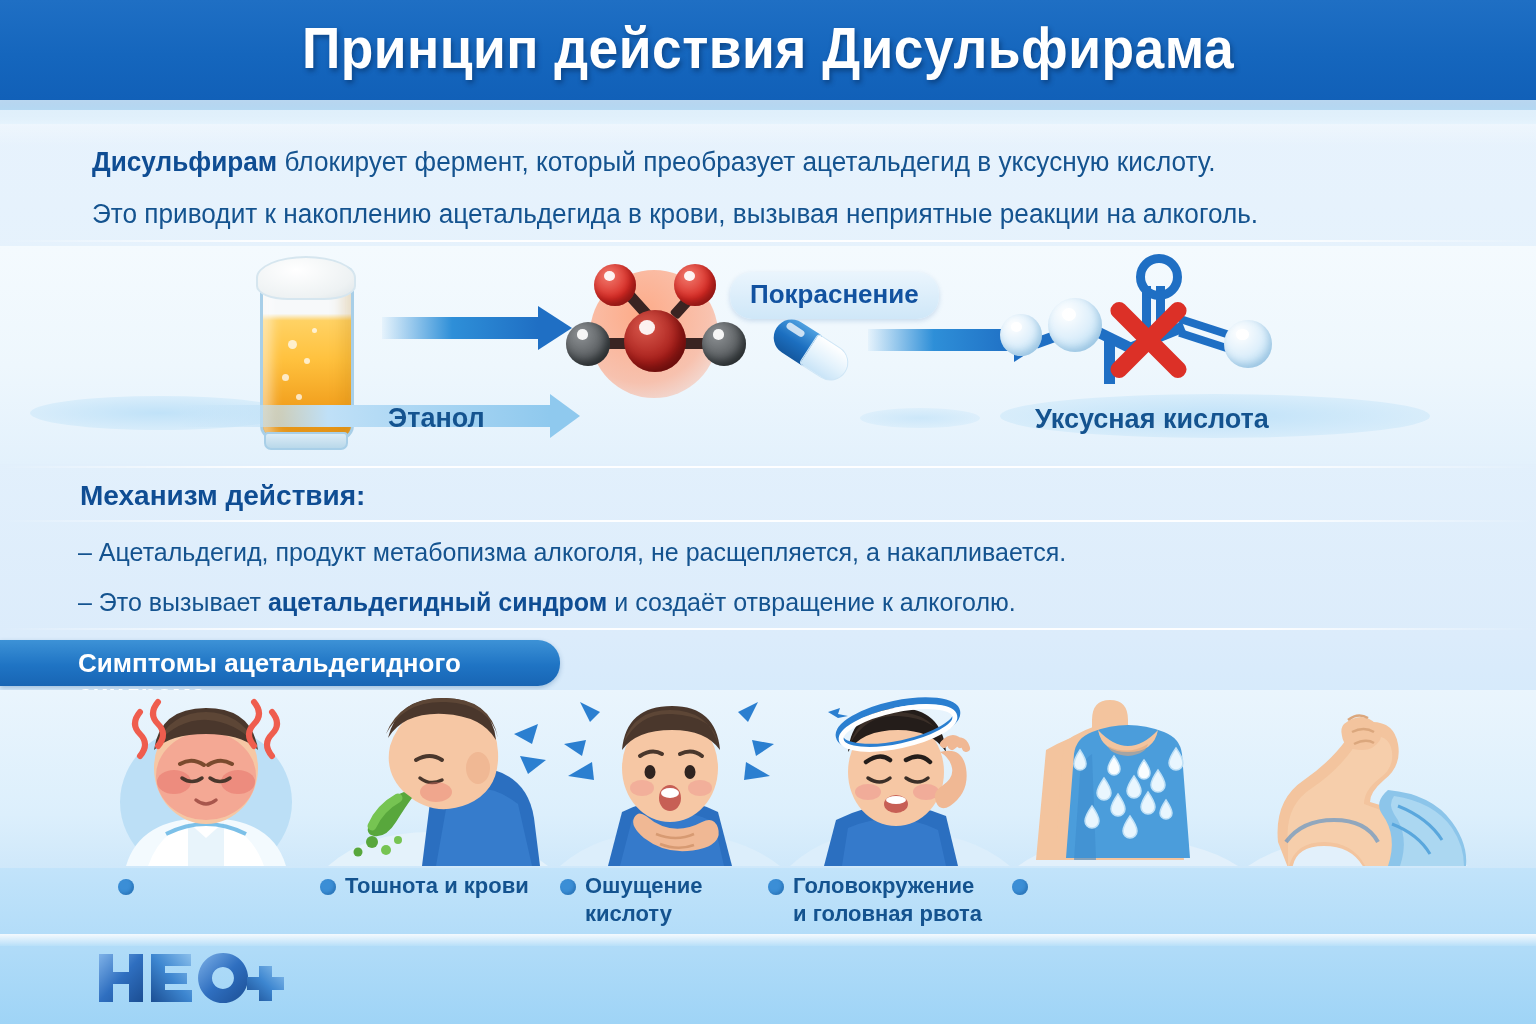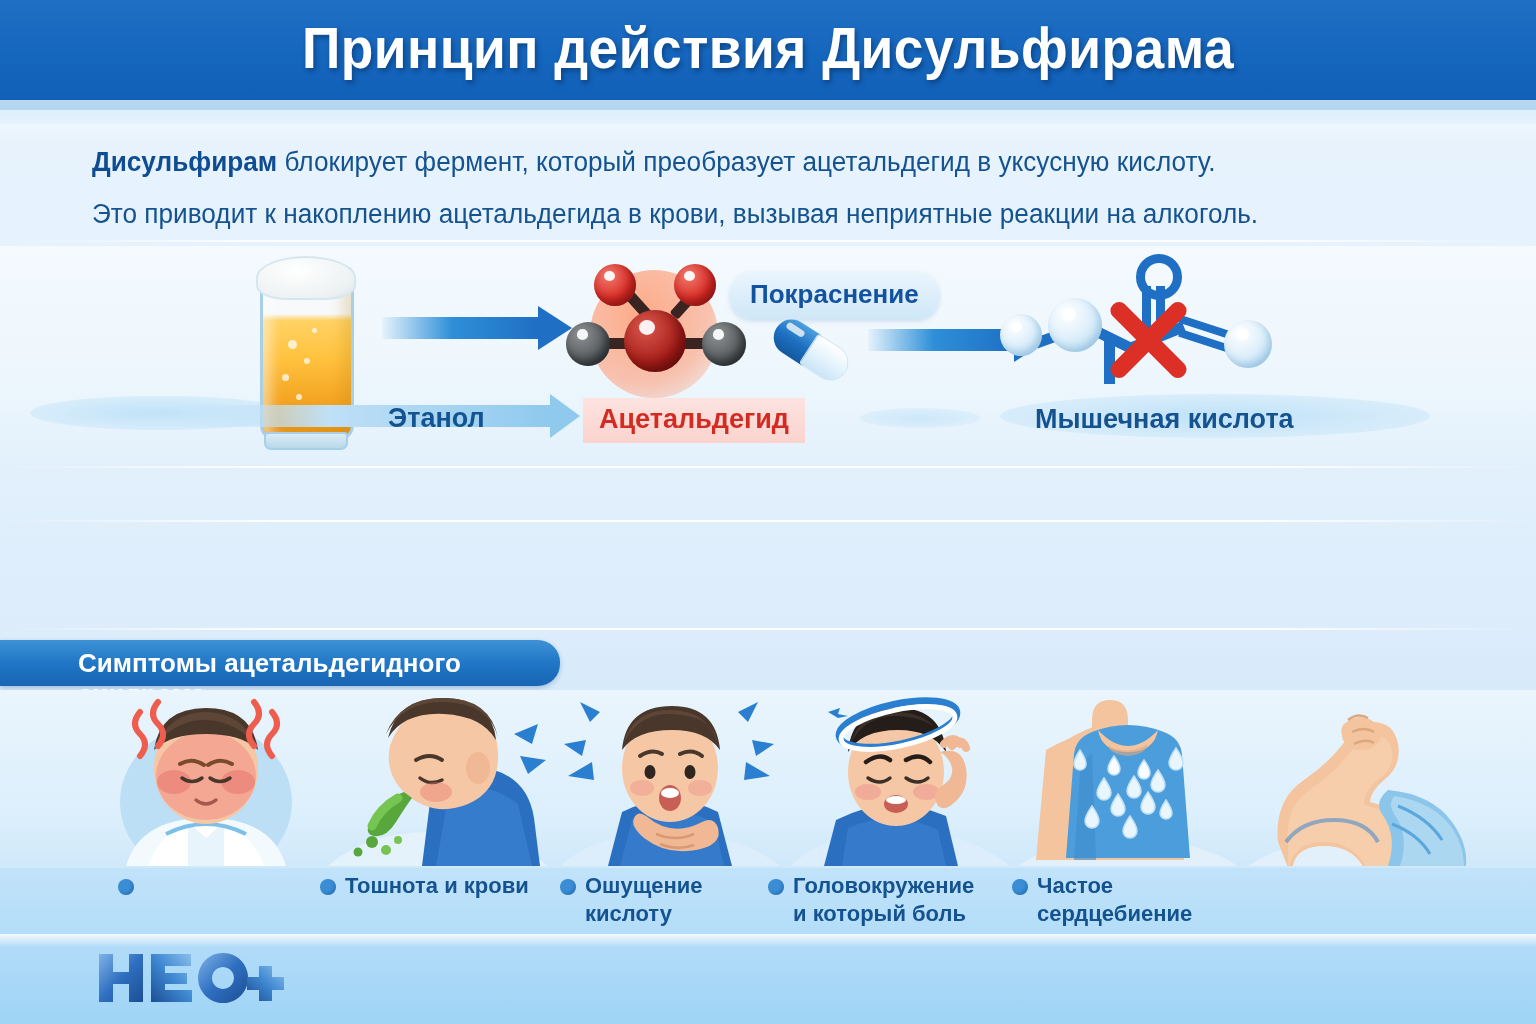--- a/index.html
+++ b/index.html
@@ -225,21 +225,20 @@
   <div class="badge-block">Покраснение</div>
 
   <div class="capsule">
     <div class="cap-l">
         <span class="cap-sheen"></span>
       </div>
     <div class="cap-r"></div>
   </div>
 
   <div class="lbl-ethanol">Этанол</div>
-  <div class="badge-acet">Ацетальдегид</div>
 
   <div class="mol-acid">
     <div class="sk" style="left:44px;top:66px;width:58px;height:11px;transform:rotate(-20deg);"></div>
     <div class="sk" style="left:92px;top:70px;width:54px;height:11px;transform:rotate(26deg);"></div>
     <div class="sk" style="left:114px;top:78px;width:11px;height:44px;"></div>
     <div class="sk" style="left:138px;top:70px;width:58px;height:11px;transform:rotate(-22deg);"></div>
     <div class="sk" style="left:152px;top:24px;width:9px;height:44px;"></div>
     <div class="sk" style="left:166px;top:24px;width:9px;height:44px;"></div>
     <div class="o-ring" style="left:146px;top:-8px;width:46px;height:46px;"></div>
     <div class="sk" style="left:188px;top:62px;width:60px;height:8px;transform:rotate(18deg);"></div>
@@ -251,24 +250,29 @@
         <span class="gl2"></span>
       </div>
     <div class="sph" style="left:234px;top:58px;width:48px;height:48px;">
         <span class="gl2"></span>
       </div>
     <div class="xmark">
         <i></i>
         <i></i>
       </div>
   </div>
-  <div class="lbl-acid">Мышечная кислота</div>
+  <div class="lbl-acid">Уксусная кислота</div>
 
   <div class="rule" style="top:466px"></div>
 
+  <div class="mech">
+    <div class="mech-title">Механизм действия:</div>
+    <div class="mech-line" style="top:68px">– Ацетальдегид, продукт метабопизма алкоголя, не расщепляется, а накапливается.</div>
+    <div class="mech-line" style="top:118px"><span>– Это вызывает </span><b>ацетальдегидный синдром</b><span> и создаёт отвращение к алкоголю.</span></div>
+  </div>
   <div class="rule" style="top:520px"></div>
   <div class="rule" style="top:628px"></div>
 
   <div class="sym-header">
     <span>Симптомы ацетальдегидного синдрома:</span>
   </div>
 
   <div class="sym-strip"></div>
 
   <div class="sym-card" style="left:96px">
@@ -422,25 +426,24 @@
     <div class="sym-label" style="left:320px;width:220px">
       <span class="dot"></span>
       <span class="tx">Тошнота и крови</span>
     </div>
     <div class="sym-label" style="left:560px;width:230px">
       <span class="dot"></span>
       <span class="tx">Ошущение кислоту</span>
     </div>
     <div class="sym-label" style="left:768px;width:220px">
       <span class="dot"></span>
-      <span class="tx"><span>Головокружение</span><br><span>и который боль</span></span>
+      <span class="tx"><span>Головокружение</span><br><span>и головная рвота</span></span>
     </div>
     <div class="sym-label bold" style="left:1012px;width:220px">
       <span class="dot"></span>
-      <span class="tx"><span>Частое</span><br><span>сердцебиение</span></span>
     </div>
   </div>
 
   <div class="wave-bottom"></div>
 
   <div class="logo">
     <svg viewBox="0 0 190 56" width="190" height="56">
       <defs>
         <linearGradient id="lg1" x1="0" y1="0" x2="1" y2="1">
           <stop offset="0" stop-color="#7fb2e8"></stop>

